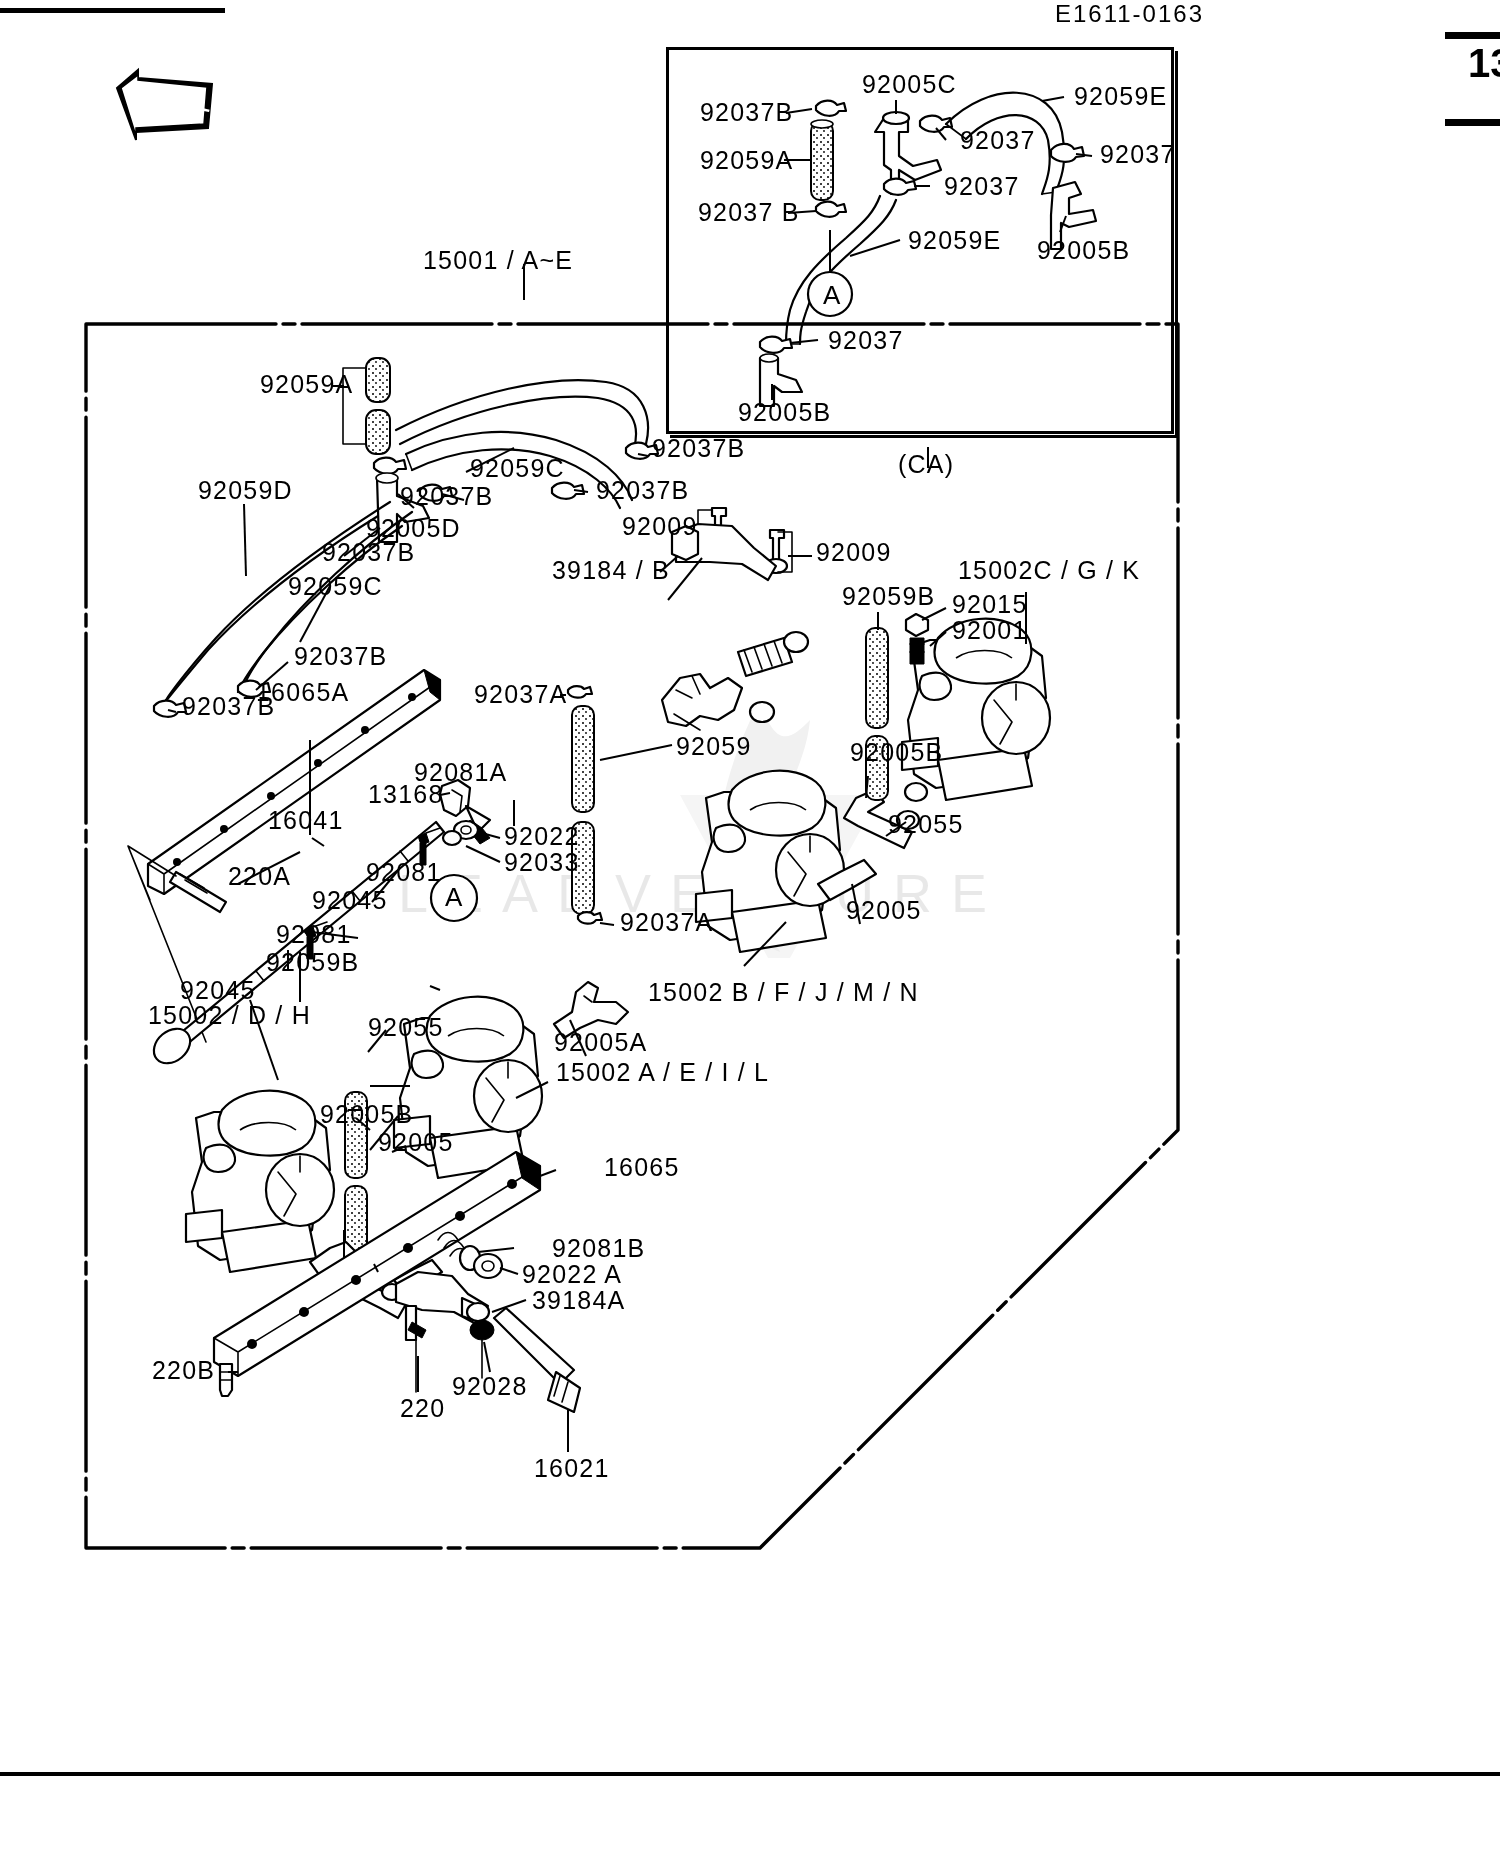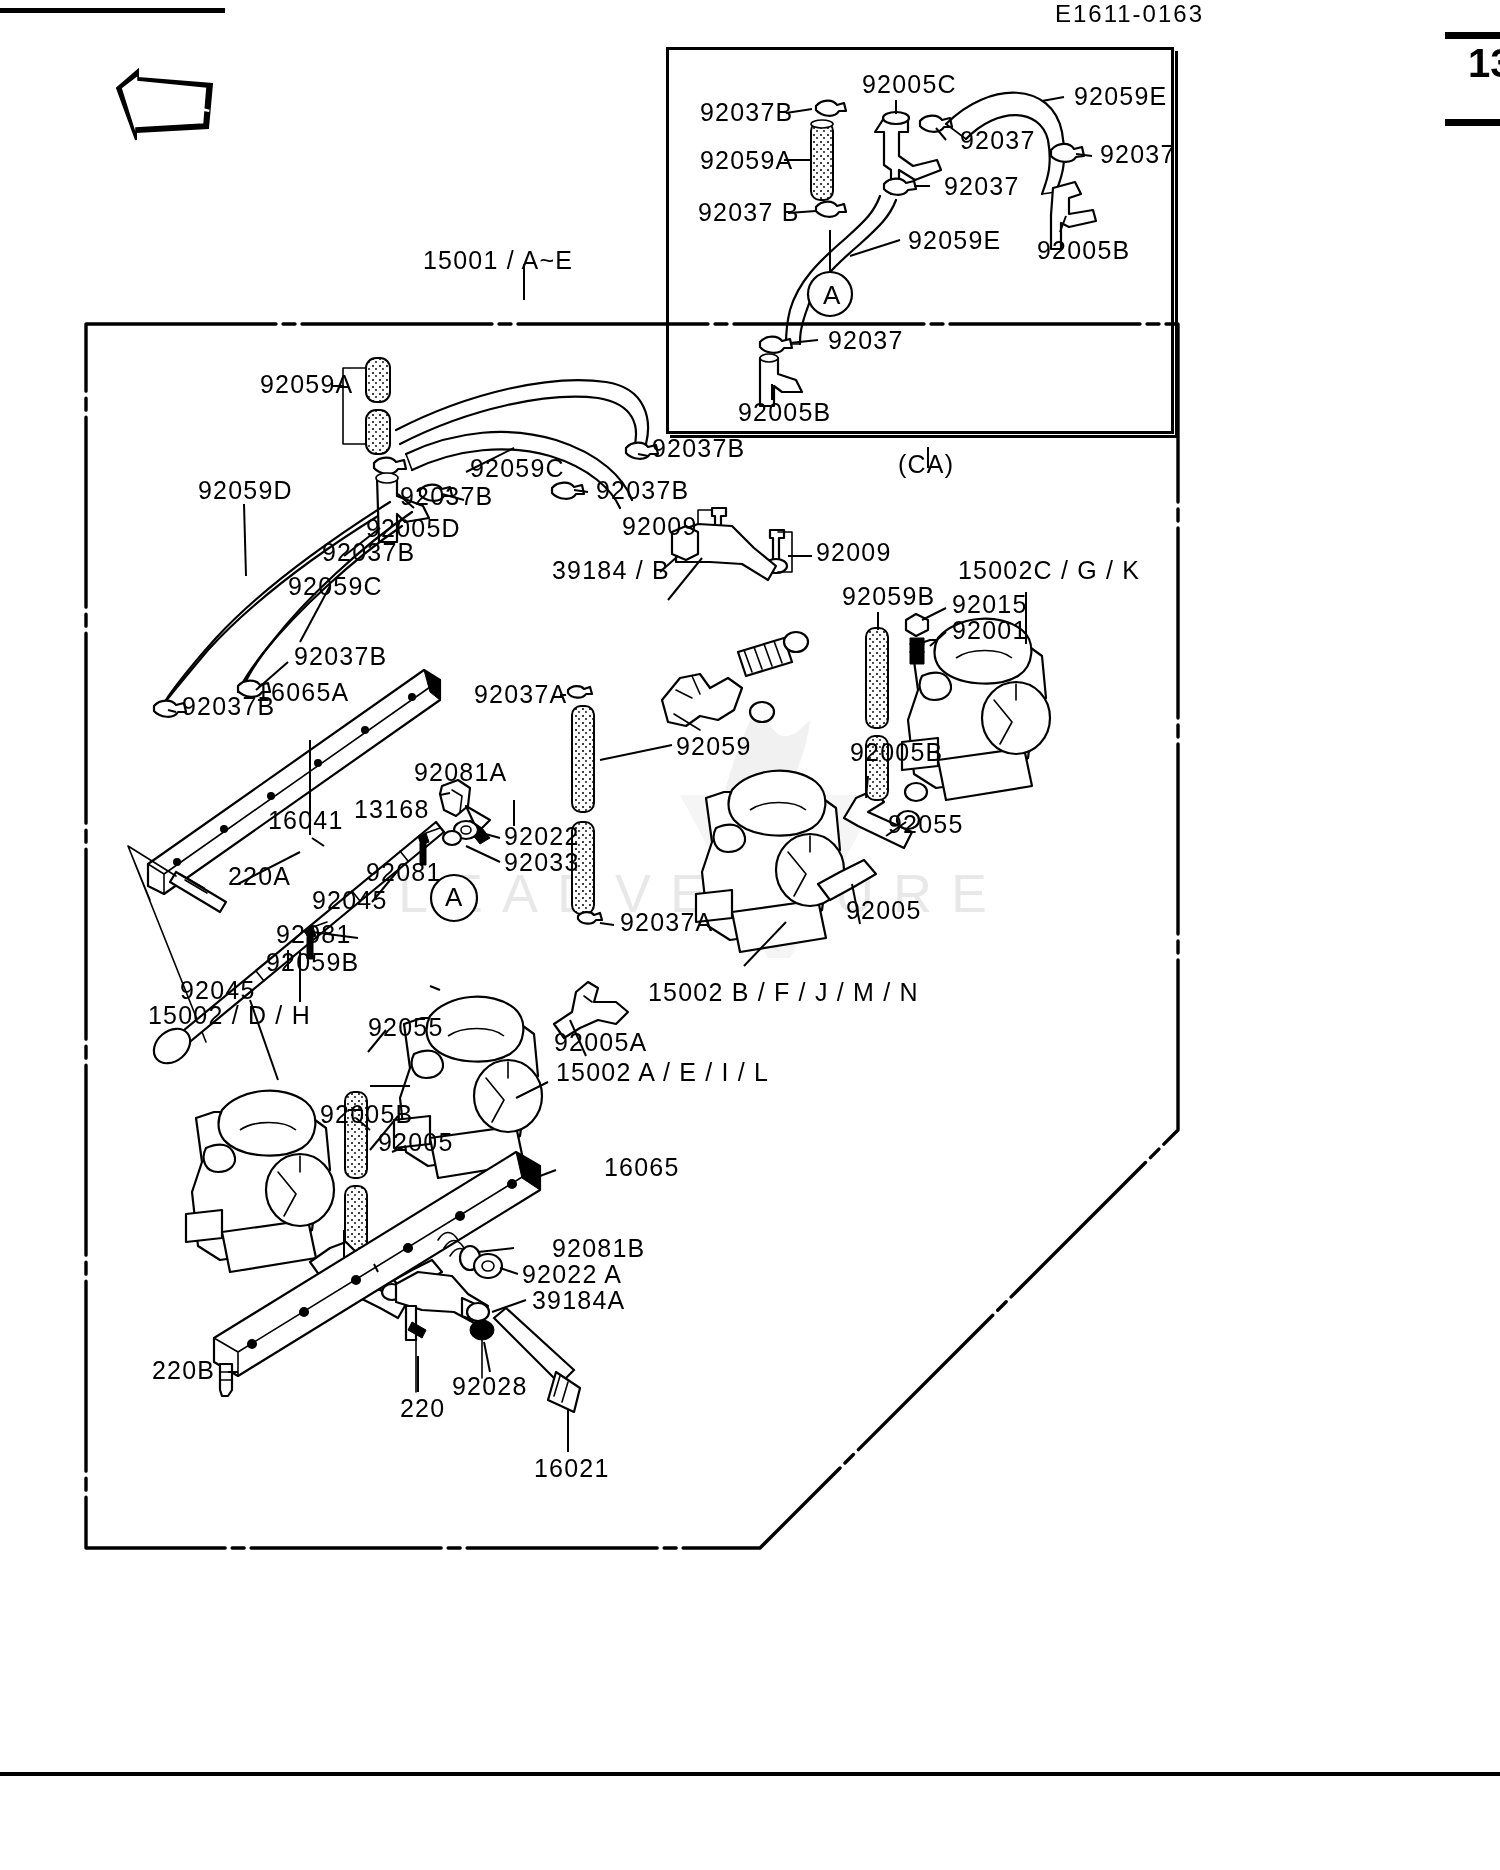--- a/index.html
+++ b/index.html
@@ -560,21 +560,21 @@
   <div class="lbl" style="left:228px;top:864px;">220A</div>
   <div class="lbl" style="left:366px;top:860px;">92081</div>
   <div class="lbl" style="left:276px;top:922px;">92081</div>
   <div class="lbl" style="left:312px;top:888px;">92045</div>
   <div class="lbl" style="left:180px;top:978px;">92045</div>
   <div class="lbl" style="left:266px;top:950px;">92059B</div>
   <div class="lbl" style="left:368px;top:1015px;">92055</div>
   <div class="lbl" style="left:148px;top:1003px;">15002 / D / H</div>
   <div class="lbl" style="left:320px;top:1102px;">92005B</div>
   <div class="lbl" style="left:378px;top:1130px;">92005</div>
-  <div class="lbl" style="left:354px;top:782px;margin-top:15px;">13168</div>
+  <div class="lbl" style="left:368px;top:782px;">13168</div>
   <div class="lbl" style="left:414px;top:760px;">92081A</div>
   <div class="lbl" style="left:504px;top:824px;">92022</div>
   <div class="lbl" style="left:504px;top:850px;">92033</div>
   <div class="lbl" style="left:474px;top:682px;">92037A</div>
   <div class="lbl" style="left:676px;top:734px;">92059</div>
   <div class="lbl" style="left:620px;top:910px;">92037A</div>
   <div class="lbl" style="left:554px;top:1030px;">92005A</div>
   <div class="lbl" style="left:556px;top:1060px;">15002 A / E / I / L</div>
   <div class="lbl" style="left:622px;top:514px;">92009</div>
   <div class="lbl" style="left:816px;top:540px;">92009</div>

